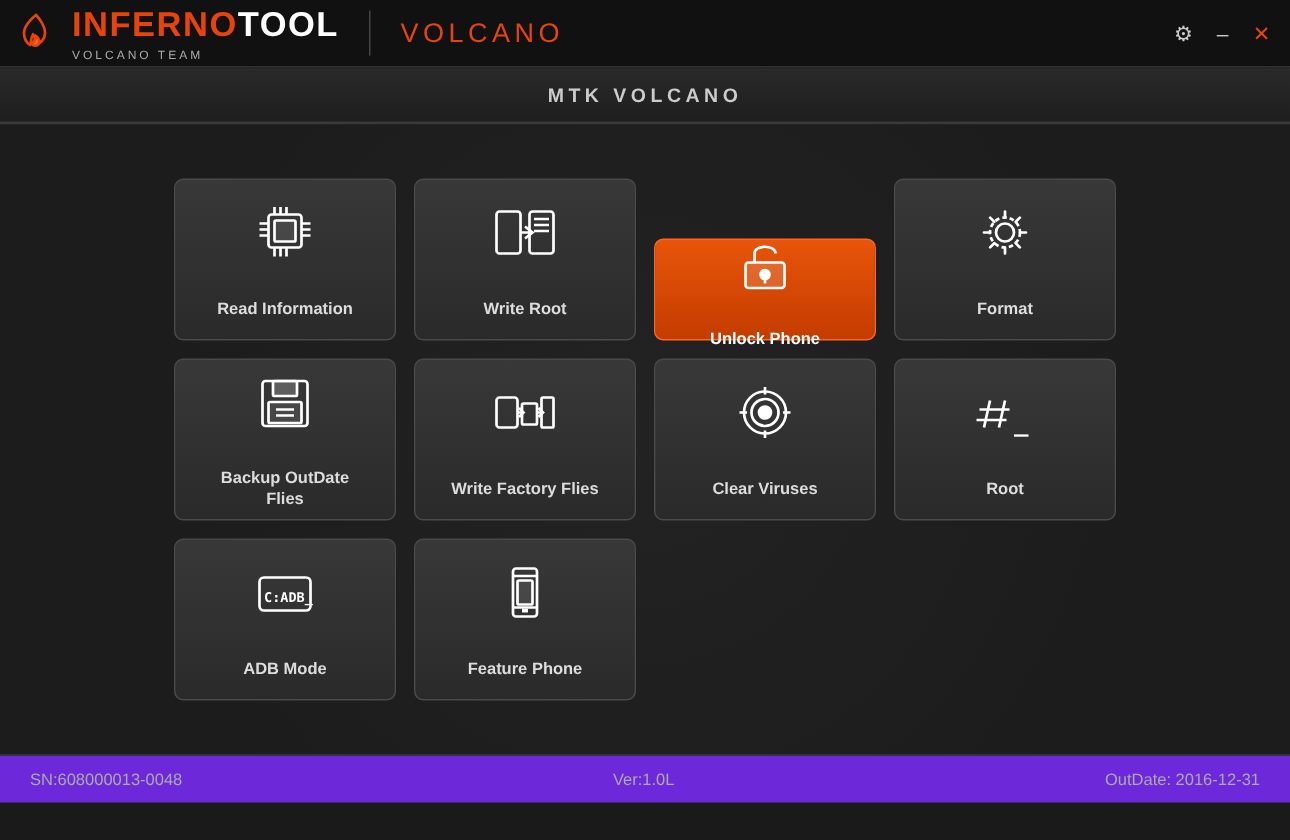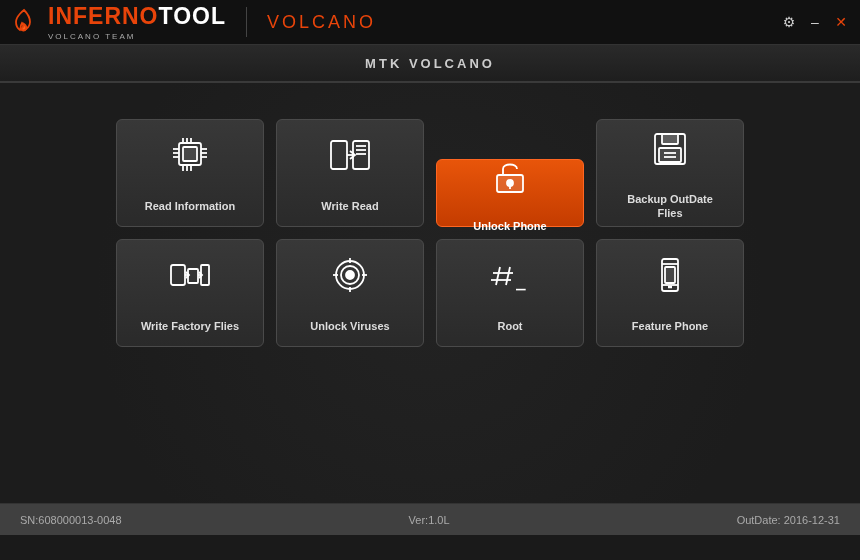--- a/index.html
+++ b/index.html
@@ -168,21 +168,21 @@
     }
 
     .grid-btn.active .btn-label {
       color: #fff;
     }
 
     
     .status-bar {
       width: 100%;
       height: 32px;
-      background: #404040;
+      background: #6d28d9;
       display: flex;
       align-items: center;
       justify-content: space-between;
       padding: 0 20px;
       border-top: 1px solid #333;
     }
 
     .status-text {
       font-size: 11px;
       color: #aaa;
@@ -252,32 +252,44 @@
           <svg viewBox="0 0 50 45" width="50" height="45" stroke="#fff" fill="none" stroke-width="1.8">
     <rect x="6" y="8" width="16" height="28" rx="2"></rect>
     <rect x="28" y="8" width="16" height="28" rx="2"></rect>
     <line x1="22" y1="22" x2="28" y2="22"></line>
     <polyline points="25,18 30,22 25,26"></polyline>
     <line x1="31" y1="13" x2="41" y2="13"></line>
     <line x1="31" y1="17" x2="41" y2="17"></line>
     <line x1="31" y1="21" x2="41" y2="21"></line>
   </svg>
         </div>
-        <div class="btn-label">Write Read</div>
+        <div class="btn-label">Write Root</div>
       </div>
       <div class="grid-btn active">
         <div class="icon">
           <svg viewBox="0 0 50 45" width="50" height="45" stroke="#fff" fill="none" stroke-width="2">
     <rect x="12" y="22" width="26" height="17" rx="2" fill="rgba(255,255,255,0.15)" stroke="#fff"></rect>
     <path d="M18 22 V16 C18 10 32 10 32 16"></path>
     <circle cx="25" cy="30" r="3" fill="#fff"></circle>
     <line x1="25" y1="33" x2="25" y2="36"></line>
   </svg>
         </div>
         <div class="btn-label">Unlock Phone</div>
+      </div>
+      <div class="grid-btn">
+        <div class="icon">
+          <svg viewBox="0 0 50 45" width="50" height="45" stroke="#fff" fill="none" stroke-width="1.8">
+    <circle cx="25" cy="22" r="6"></circle>
+    <path d="M25 8 L25 12 M25 32 L25 36 M11 22 L15 22 M35 22 L39 22
+             M15.1 12.1 L17.9 14.9 M32.1 29.1 L34.9 31.9
+             M34.9 12.1 L32.1 14.9 M17.9 29.1 L15.1 31.9" stroke-linecap="round"></path>
+    <circle cx="25" cy="22" r="10" stroke-dasharray="3 2"></circle>
+  </svg>
+        </div>
+        <div class="btn-label">Format</div>
       </div>
       <div class="grid-btn">
         <div class="icon">
           <svg viewBox="0 0 50 45" width="50" height="45" stroke="#fff" fill="none" stroke-width="1.8">
     <rect x="10" y="8" width="30" height="30" rx="2"></rect>
     <rect x="17" y="8" width="16" height="10" rx="1" fill="rgba(255,255,255,0.2)"></rect>
     <rect x="14" y="22" width="22" height="14" rx="1" fill="rgba(255,255,255,0.1)"></rect>
     <line x1="19" y1="27" x2="31" y2="27"></line>
     <line x1="19" y1="31" x2="31" y2="31"></line>
   </svg>
@@ -303,37 +315,46 @@
           <svg viewBox="0 0 50 45" width="50" height="45" stroke="#fff" fill="none" stroke-width="1.8">
     <circle cx="25" cy="22" r="14"></circle>
     <circle cx="25" cy="22" r="9"></circle>
     <circle cx="25" cy="22" r="4" fill="#fff"></circle>
     <line x1="25" y1="5" x2="25" y2="10"></line>
     <line x1="25" y1="34" x2="25" y2="39"></line>
     <line x1="8" y1="22" x2="13" y2="22"></line>
     <line x1="37" y1="22" x2="42" y2="22"></line>
   </svg>
         </div>
-        <div class="btn-label">Unlock Viruses</div>
+        <div class="btn-label">Clear Viruses</div>
       </div>
       <div class="grid-btn">
         <div class="icon">
           <svg viewBox="0 0 50 45" width="50" height="45" stroke="#fff" fill="none" stroke-width="2.5">
     <line x1="15" y1="14" x2="11" y2="32"></line>
     <line x1="25" y1="14" x2="21" y2="32"></line>
     <line x1="8" y1="20" x2="28" y2="20"></line>
     <line x1="6" y1="27" x2="26" y2="27"></line>
     <text x="31" y="34" font-size="16" fill="#fff" stroke="none" font-family="monospace" font-weight="bold">_</text>
   </svg>
         </div>
         <div class="btn-label">Root</div>
       </div>
       <div class="grid-btn">
         <div class="icon">
           <svg viewBox="0 0 50 45" width="50" height="45" stroke="#fff" fill="none" stroke-width="1.8">
+    <rect x="8" y="12" width="34" height="22" rx="3"></rect>
+    <text x="11" y="28" font-size="9" fill="#fff" stroke="none" font-family="monospace" font-weight="bold">C:ADB_</text>
+  </svg>
+        </div>
+        <div class="btn-label">ADB Mode</div>
+      </div>
+      <div class="grid-btn">
+        <div class="icon">
+          <svg viewBox="0 0 50 45" width="50" height="45" stroke="#fff" fill="none" stroke-width="1.8">
     <rect x="17" y="6" width="16" height="32" rx="2"></rect>
     <line x1="17" y1="11" x2="33" y2="11"></line>
     <line x1="17" y1="32" x2="33" y2="32"></line>
     <rect x="20" y="14" width="10" height="16" rx="1" fill="rgba(255,255,255,0.1)"></rect>
     <line x1="23" y1="34" x2="27" y2="34" stroke-width="2.5"></line>
   </svg>
         </div>
         <div class="btn-label">Feature Phone</div>
       </div>
     </div>

